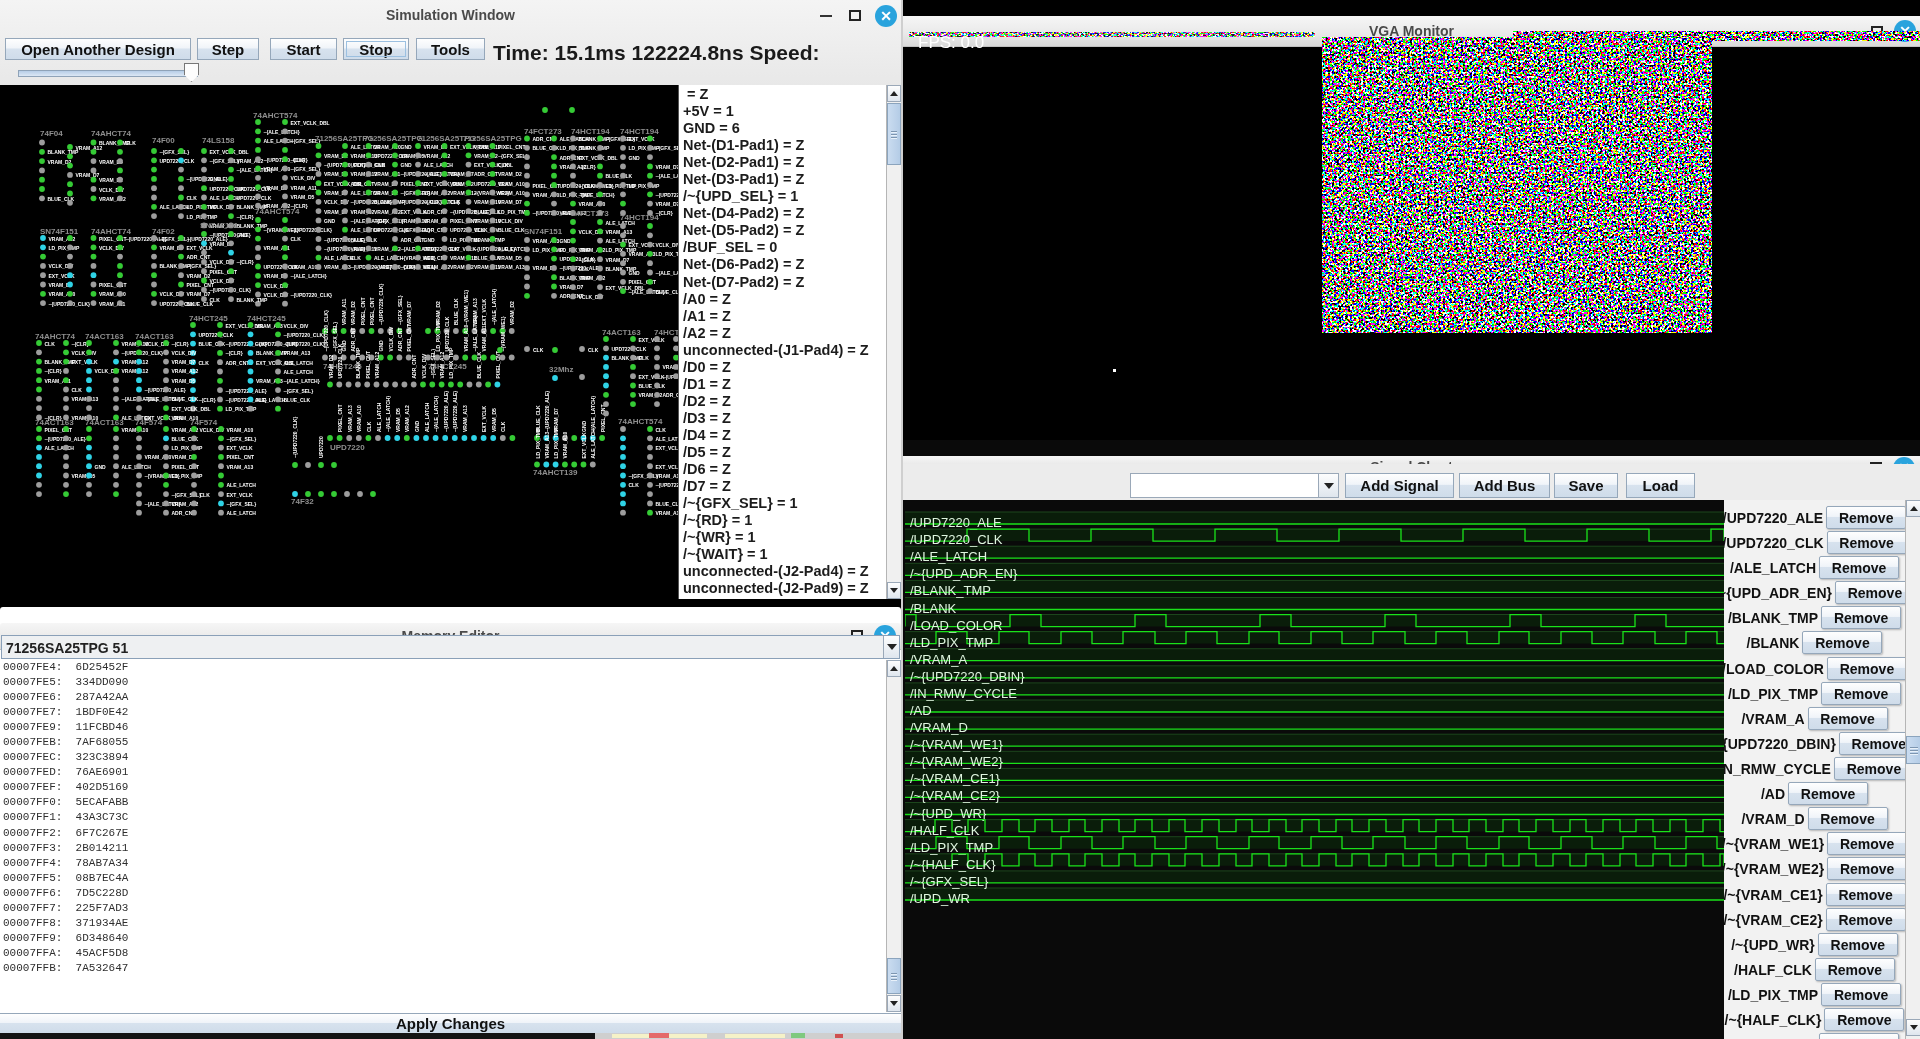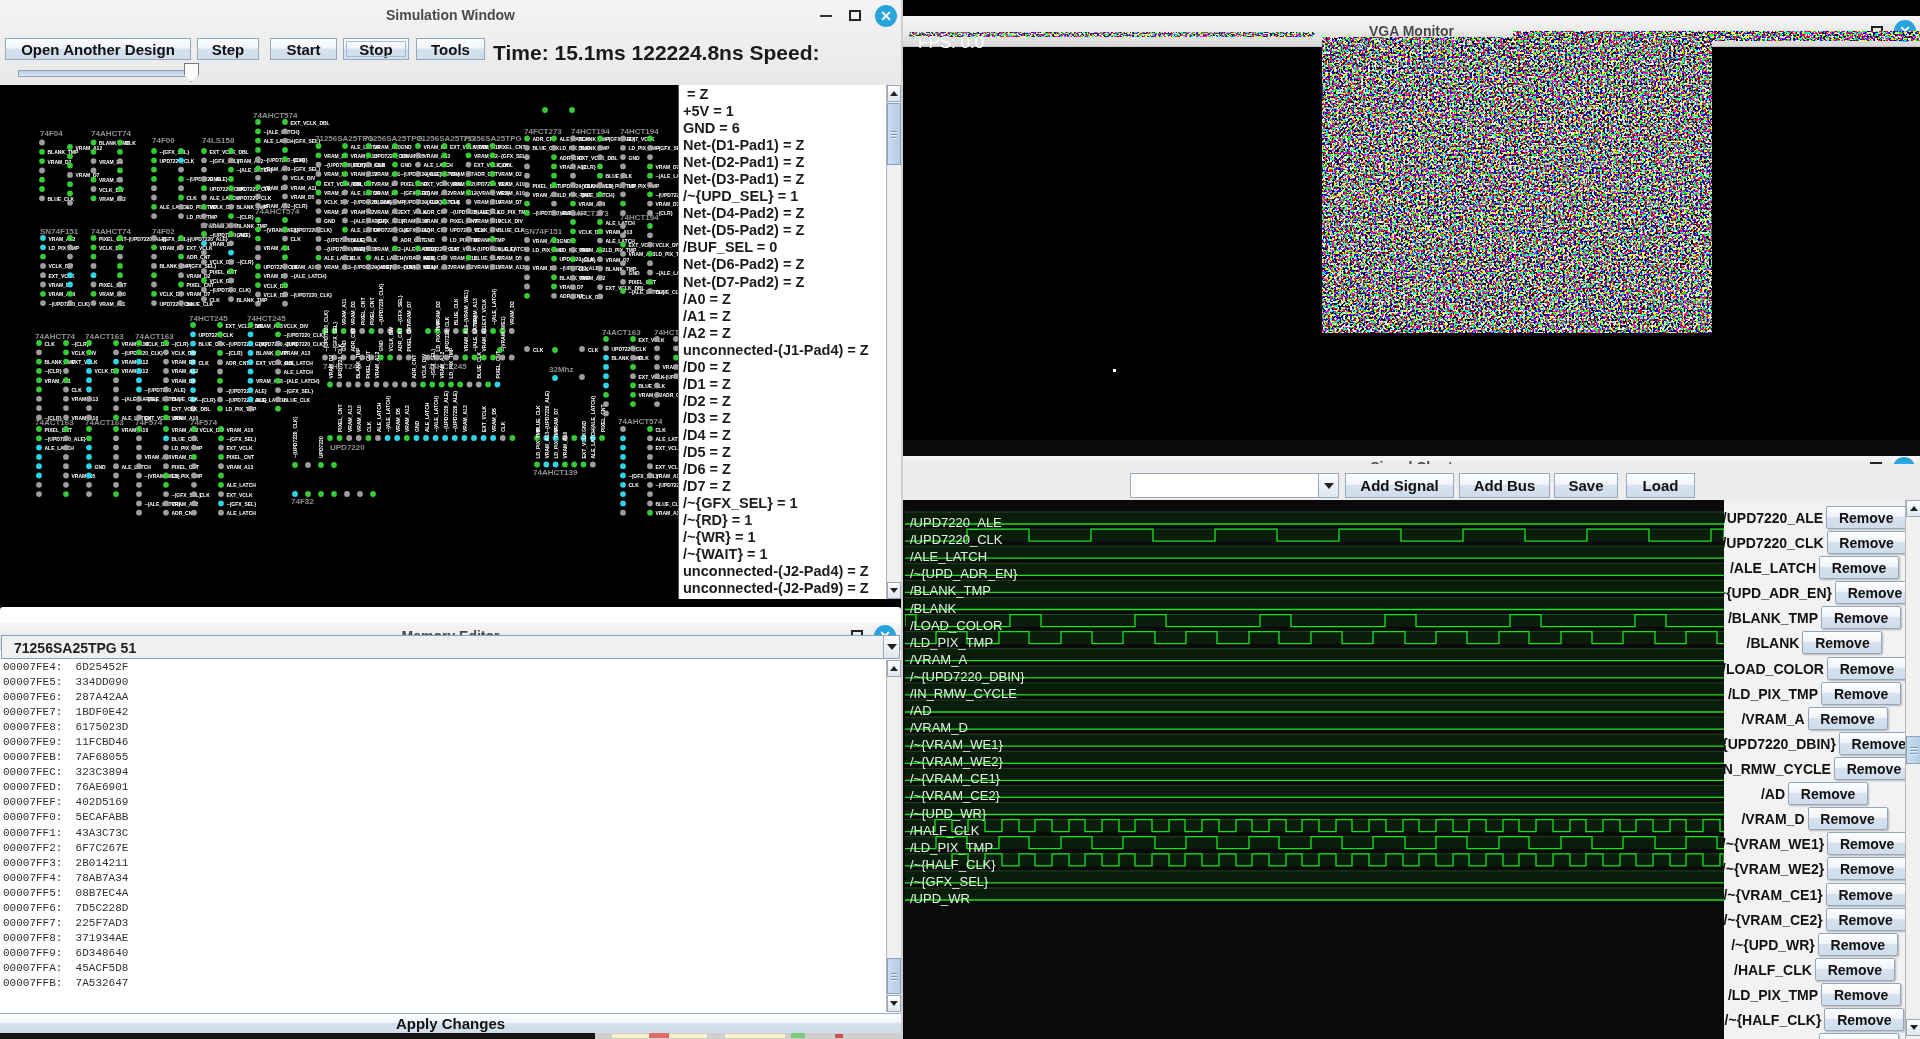--- a/index.html
+++ b/index.html
@@ -1304,34 +1304,33 @@
 
 <div class="win" style="left:0;top:607px;width:901px;height:426px;background:#fff;border-radius:3px 3px 0 0">
   <div class="tbar" style="height:27px;border-radius:3px 3px 0 0">
     <div class="ttl" style="top:5px">Memory Editor</div>
     <div class="wbtn-min" style="left:821px;top:12px"></div>
     <div class="wbtn-max" style="left:851px;top:7px"></div>
     <div class="wbtn-close" style="left:874px;top:2px">✕</div>
   </div>
   <div style="position:absolute;left:1px;top:28px;width:899px;height:24px;background:#eef0f2;
        border:1px solid #8aa0b8;font-size:14px;font-weight:bold;color:#222;
-       padding:4px 0 0 12px">71256SA25TPG 51
+       padding:4px 0 0 4px">71256SA25TPG 51
     <div style="position:absolute;right:0;top:0;width:16px;height:22px;
          background:linear-gradient(#fdfdfd,#dfe6ee);border-left:1px solid #9aa8b8;
          display:flex;align-items:center;justify-content:center">
       <div class="tri-dn" style="border-left-width:5px;border-right-width:5px;border-top-width:6px"></div>
     </div>
   </div>
   <div style="position:absolute;left:1px;top:53px;width:885px;height:352px;background:#fff;
        overflow:hidden;padding:1px 0 0 2px">
       <div class="mline">00007FE4:  6D25452F</div>
       <div class="mline">00007FE5:  334DD090</div>
       <div class="mline">00007FE6:  287A42AA</div>
       <div class="mline">00007FE7:  1BDF0E42</div>
-      <div class="mline">00007FE8:  6175023D</div>
       <div class="mline">00007FE9:  11FCBD46</div>
       <div class="mline">00007FEB:  7AF68055</div>
       <div class="mline">00007FEC:  323C3894</div>
       <div class="mline">00007FED:  76AE6901</div>
       <div class="mline">00007FEF:  402D5169</div>
       <div class="mline">00007FF0:  5ECAFABB</div>
       <div class="mline">00007FF1:  43A3C73C</div>
       <div class="mline">00007FF2:  6F7C267E</div>
       <div class="mline">00007FF3:  2B014211</div>
       <div class="mline">00007FF4:  78AB7A34</div>

